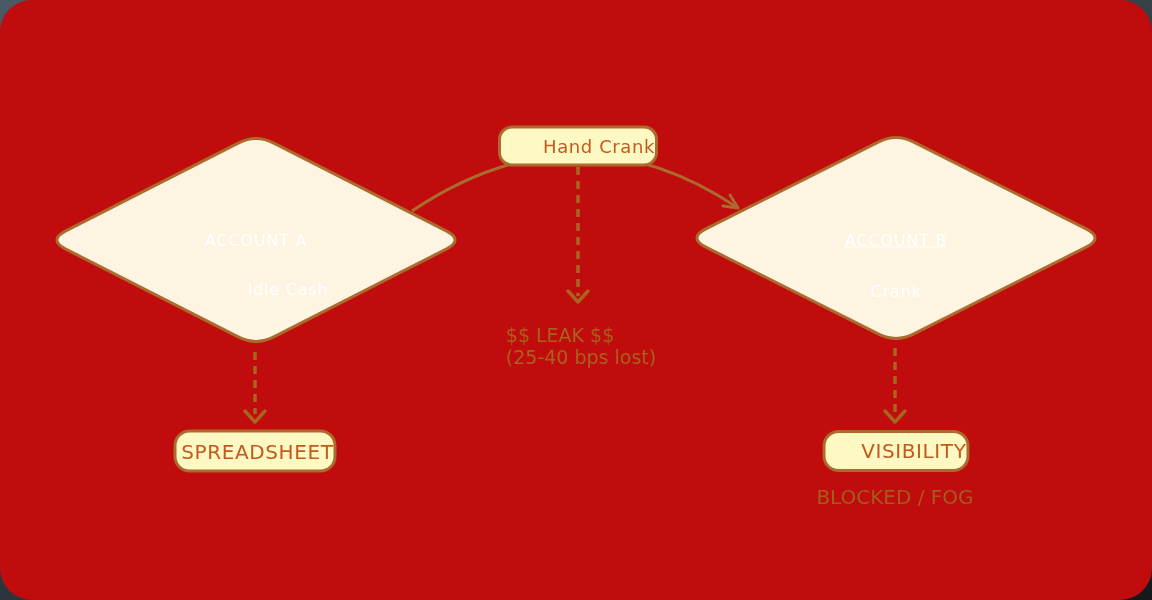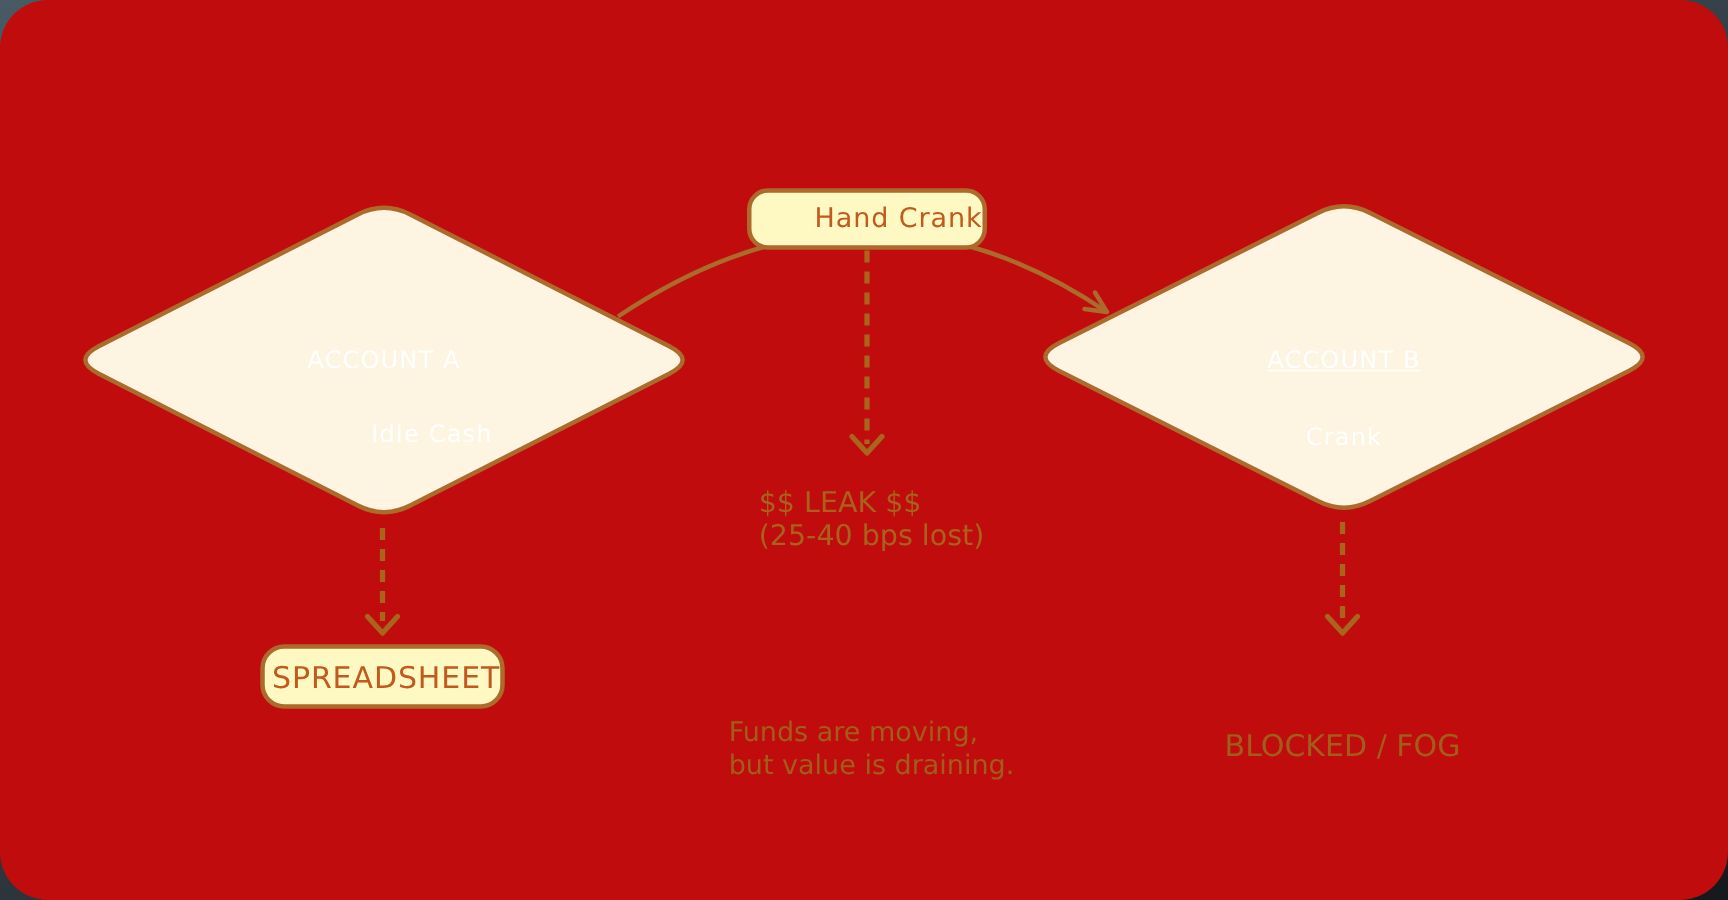--- a/index.html
+++ b/index.html
@@ -83,27 +83,26 @@
   <div class="centered node-text" style="left:896px; top:291px;">Crank</div>
 
   <div class="pill" style="left:578px; top:146px; width:160px; height:41px; border-radius:14px;">
     <span>Hand Crank</span>
   </div>
 
   <div class="pill" style="left:255px; top:451px; width:163px; height:43px; font-size:20px; border-radius:16px;">
     <span>SPREADSHEET</span>
   </div>
 
+  <div class="pill" style="left:896px; top:451px; width:147px; height:42px; font-size:20px; border-radius:16px; border-width:3.5px;">
+    <span>VISIBILITY</span>
+  </div>
 
   <div class="centered outside-label leak" style="left:581px; top:346px;">
     <div>$$ LEAK $$</div>
     <div>(25-40 bps lost)</div>
   </div>
 
 
   <div class="centered outside-label" style="left:895px; top:497px; font-size:20px;">BLOCKED / FOG</div>
 
-  <div class="centered outside-label funds" style="left:581px; top:500px;">
-    <div>Funds are moving,</div>
-    <div>but value is draining.</div>
-  </div>
 
 </div>
 
 </body></html>

